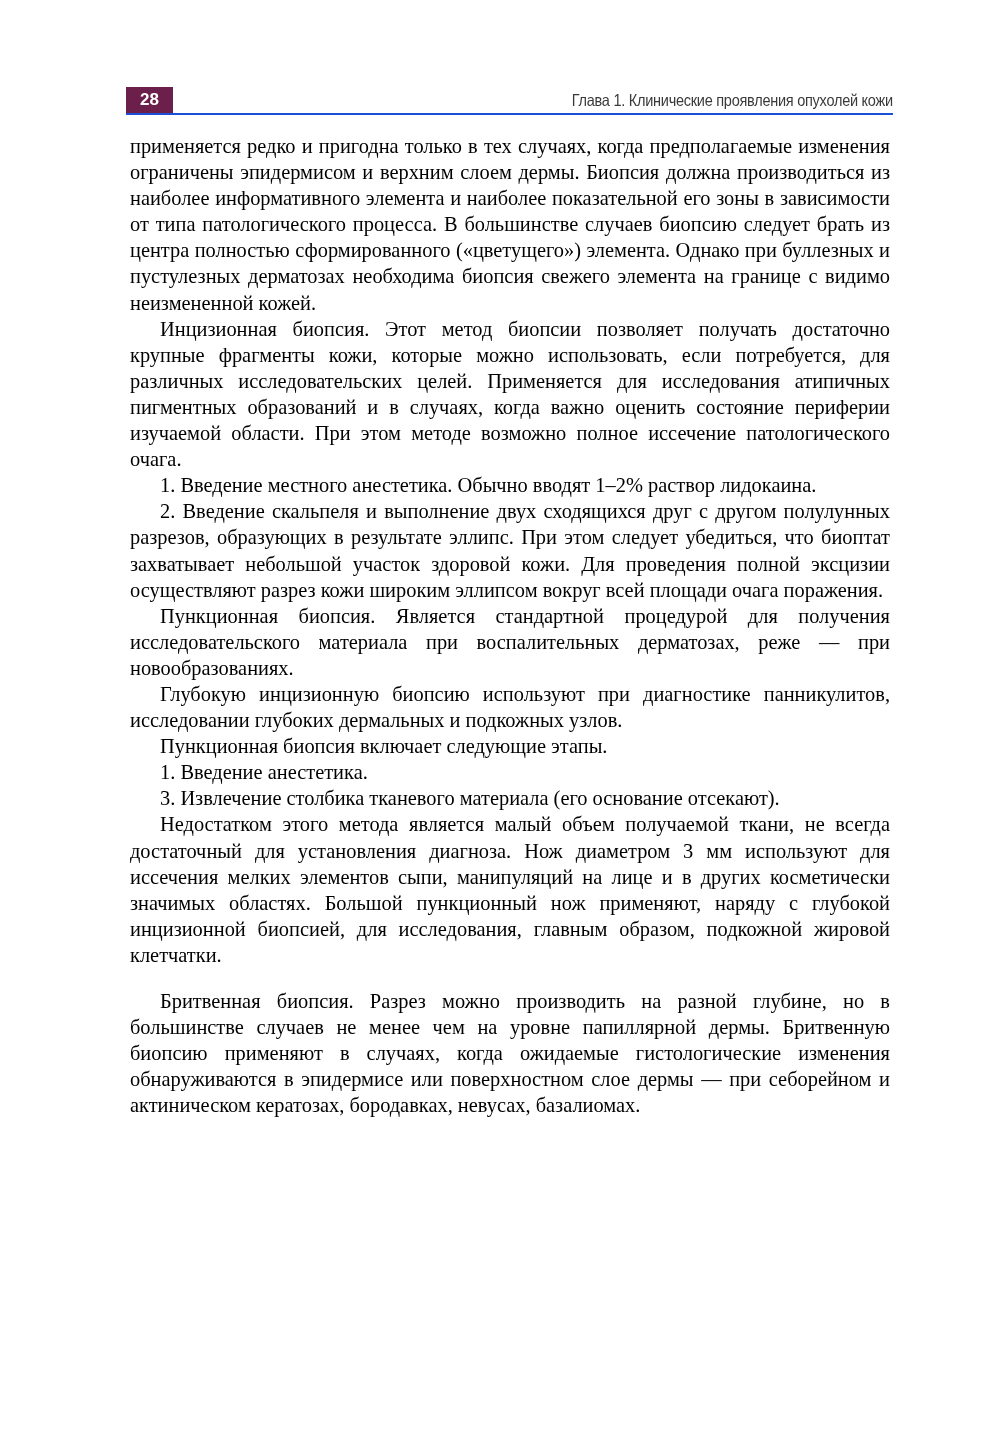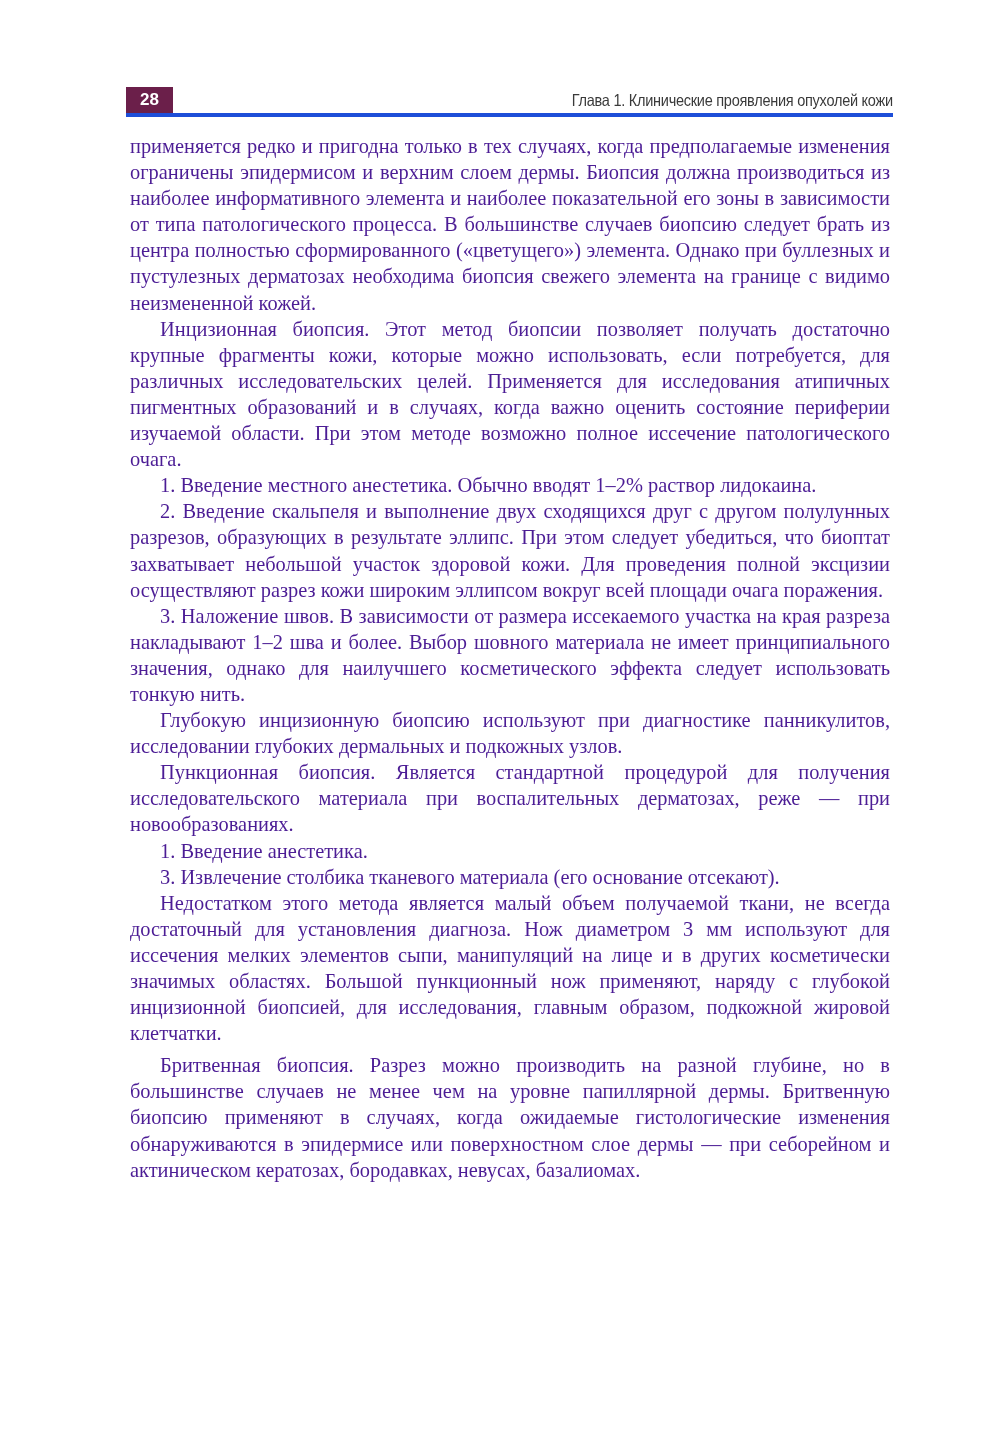--- a/index.html
+++ b/index.html
@@ -19,21 +19,21 @@
       width: 1000px;
       height: 1455px;
       background: #ffffff;
     }
     .running-header {
       position: absolute;
       left: 126px;
       top: 87px;
       width: 767px;
       height: 26px;
-      border-bottom: 4px solid #1d4ed8;
+      border-bottom: 2px solid #1d4ed8;
     }
     .page-number {
       position: absolute;
       left: 0;
       top: 0;
       width: 47px;
       height: 26px;
       background: #6b1f4a;
       color: #ffffff;
       font-family: "Liberation Sans", sans-serif;
@@ -56,33 +56,33 @@
       white-space: nowrap;
     }
     .body-text {
       position: absolute;
       left: 130px;
       top: 133px;
       width: 760px;
       font-family: "Liberation Serif", serif;
       font-size: 20.4px;
       line-height: 26.1px;
-      color: #4c1d95;
+      color: #000000;
       text-align: justify;
     }
     .body-text p {
       margin: 0;
       text-indent: 30px;
       text-align: justify;
     }
     .body-text p.first {
       text-indent: 0;
     }
     .body-text p.gap {
-      margin-top: 6px;
+      margin-top: 20px;
     }
     .run-in {
       font-weight: normal;
     }
     .sup-mark {
       font-size: 11px;
       vertical-align: super;
       line-height: 0;
     }
   </style>
@@ -96,25 +96,25 @@
     <div class="chapter-title">Глава 1. Клинические проявления опухолей кожи</div>
   </div>
 
   <div class="body-text">
     <p class="first">применяется редко и пригодна только в тех случаях, когда предполагаемые изменения ограничены эпидермисом и верхним слоем дермы. Биопсия должна производиться из наиболее информативного элемента и наиболее показательной его зоны в зависимости от типа патологического процесса. В большинстве случаев биопсию следует брать из центра полностью сформированного («цветущего») элемента. Однако при буллезных и пустулезных дерматозах необходима биопсия свежего элемента на границе с видимо неизмененной кожей.</p>
 
     <p><span class="run-in">Инцизионная биопсия.</span><span> Этот метод биопсии позволяет получать достаточно крупные фрагменты кожи, которые можно использовать, если потребуется, для различных исследовательских целей. Применяется для исследования атипичных пигментных образований и в случаях, когда важно оценить состояние периферии изучаемой области. При этом методе возможно полное иссечение патологического очага.</span></p>
 
     <p>1. Введение местного анестетика. Обычно вводят 1–2% раствор лидокаина.</p>
     <p>2. Введение скальпеля и выполнение двух сходящихся друг с другом полулунных разрезов, образующих в результате эллипс. При этом следует убедиться, что биоптат захватывает небольшой участок здоровой кожи. Для проведения полной эксцизии осуществляют разрез кожи широким эллипсом вокруг всей площади очага поражения.</p>
-    <p>3. Наложение швов. В зависимости от размера иссекаемого участка на края разреза накладывают 1–2 шва и более. Выбор шовного материала не имеет принципиального значения, однако для наилучшего косметического эффекта следует использовать тонкую нить.</p>
+    <p><span class="run-in">Пункционная биопсия.</span><span> Является стандартной процедурой для получения исследовательского материала при воспалительных дерматозах, реже — при новообразованиях.</span></p>
+
     <p>Глубокую инцизионную биопсию используют при диагностике панникулитов, исследовании глубоких дермальных и подкожных узлов.</p>
 
-    <p><span class="run-in">Пункционная биопсия.</span><span> Является стандартной процедурой для получения исследовательского материала при воспалительных дерматозах, реже — при новообразованиях.</span></p>
-
+    <p>Пункционная биопсия включает следующие этапы.</p>
     <p>1. Введение анестетика.</p>
     <p>3. Извлечение столбика тканевого материала (его основание отсекают).</p>
 
     <p>Недостатком этого метода является малый объем получаемой ткани, не всегда достаточный для установления диагноза. Нож диаметром 3 мм используют для иссечения мелких элементов сыпи, манипуляций на лице и в других косметически значимых областях. Большой пункционный нож применяют, наряду с глубокой инцизионной биопсией, для исследования, главным образом, подкожной жировой клетчатки.</p>
 
     <p class="gap"><span class="run-in">Бритвенная биопсия.</span><span> Разрез можно производить на разной глубине, но в большинстве случаев не менее чем на уровне папиллярной дермы. Бритвенную биопсию применяют в случаях, когда ожидаемые гистологические изменения обнаруживаются в эпидермисе или поверхностном слое дермы — при себорейном и актиническом кератозах, бородавках, невусах, базалиомах.</span></p>
   </div>
 
 </div>
 

